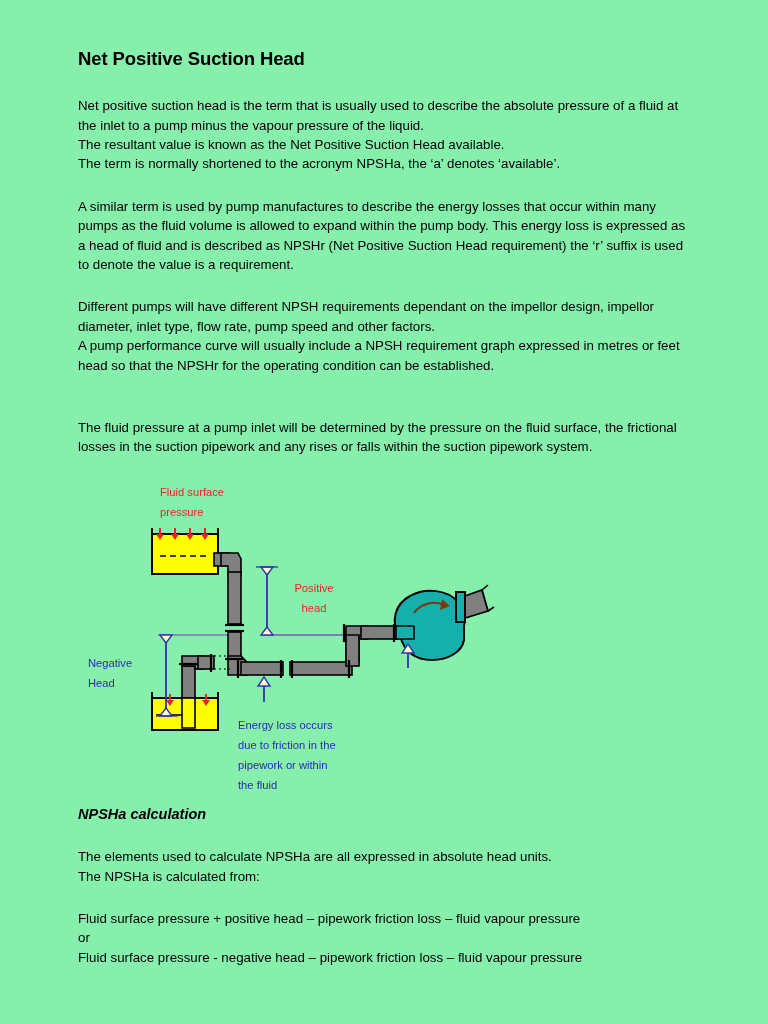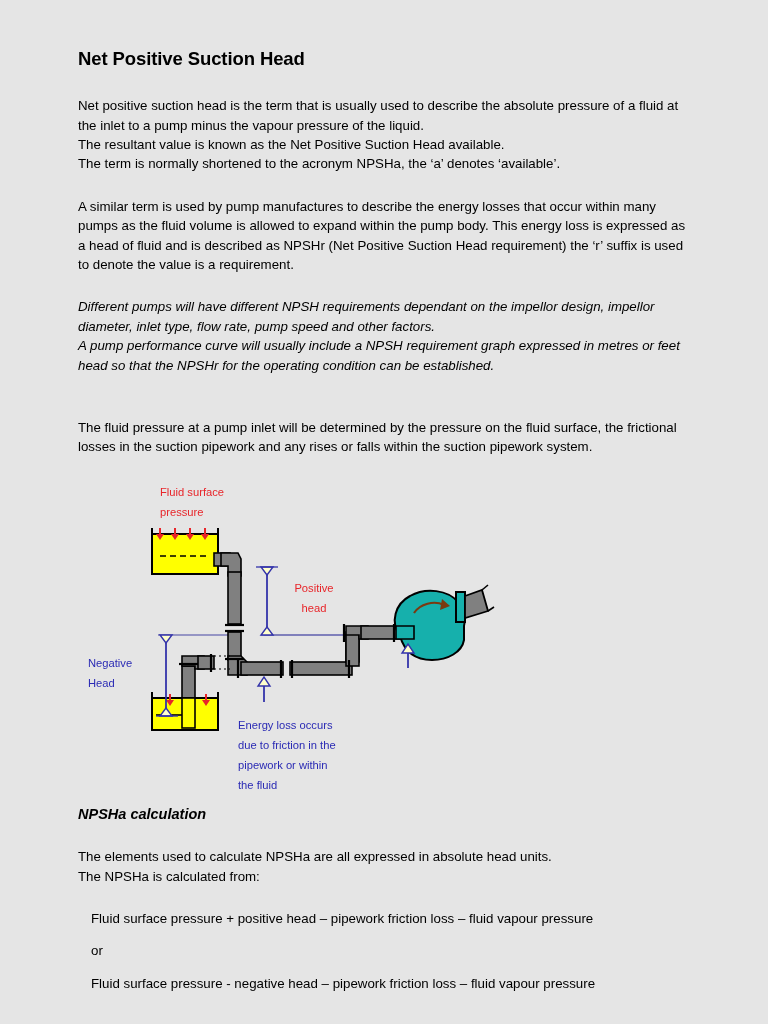--- a/index.html
+++ b/index.html
@@ -14,21 +14,21 @@
     font-family: "Liberation Sans", sans-serif;
     color: #000000;
     position: relative;
     overflow: hidden;
   }
   .page {
     position: absolute;
     left: 0; top: 0;
     width: 768px;
     height: 1024px;
-    background: #e5e5e5;
+    background: #86efac;
   }
   .content {
     position: absolute;
     left: 78px;
     top: 48px;
     width: 612px;
   }
   h1.doc-title {
     font-size: 18.5px;
     font-weight: bold;
@@ -77,35 +77,35 @@
   .note.blue { color: #2a2ab4; margin-top: 16px; }
 
   .note-fluid-surface { left: 82px;  top: 2px;  width: 130px; }
   .note-positive-head { left: 196px; top: 98px; width: 80px; }
   .note-negative-head { left: 10px;  top: 157px; width: 90px; }
   .note-energy-loss   { left: 160px; top: 219px; width: 150px; }
   .note-npshr         { left: 310px; top: 185px; width: 160px; }
 
   
   .formula-block { font-size: 13.3px; line-height: 19.4px; }
-  .formula-block div { margin: 13px; }
+  .formula-block div { margin: 0; }
 </style>
 </head>
 <body>
 
 <div class="page">
   <div class="content">
 
     <h1 class="doc-title">Net Positive Suction Head</h1>
 
     <p class="para" style="white-space: pre-line;">Net positive suction head is the term that is usually used to describe the absolute pressure of a fluid at the inlet to a pump minus the vapour pressure of the liquid.
 The resultant value is known as the Net Positive Suction Head available.
 The term is normally shortened to the acronym NPSHa, the ‘a’ denotes ‘available’.</p>
     <p class="para">A similar term is used by pump manufactures to describe the energy losses that occur within many pumps as the fluid volume is allowed to expand within the pump body. This energy loss is expressed as a head of fluid and is described as NPSHr  (Net Positive Suction Head requirement) the ‘r’ suffix is used to denote the value is a requirement.</p>
-    <p class="para" style="white-space: pre-line; font-style: italic;">Different pumps will have different NPSH requirements dependant on the impellor design, impellor diameter, inlet type, flow rate, pump speed and other factors.
+    <p class="para" style="white-space: pre-line;">Different pumps will have different NPSH requirements dependant on the impellor design, impellor diameter, inlet type, flow rate, pump speed and other factors.
 A pump performance curve will usually include a NPSH requirement graph expressed in metres or feet head so that the NPSHr for the operating condition can be established.</p>
 
     <div class="spacer-20"></div>
 
     <p class="para">The fluid pressure at a pump inlet will be determined by the pressure on the fluid surface, the frictional losses in the suction pipework and any rises or falls within the suction pipework system.</p>
 
     <div class="figure">
       <div class="fig-inner">
         <svg class="fig-svg" width="460" height="300" viewBox="0 0 460 300" xmlns="http://www.w3.org/2000/svg">
 

